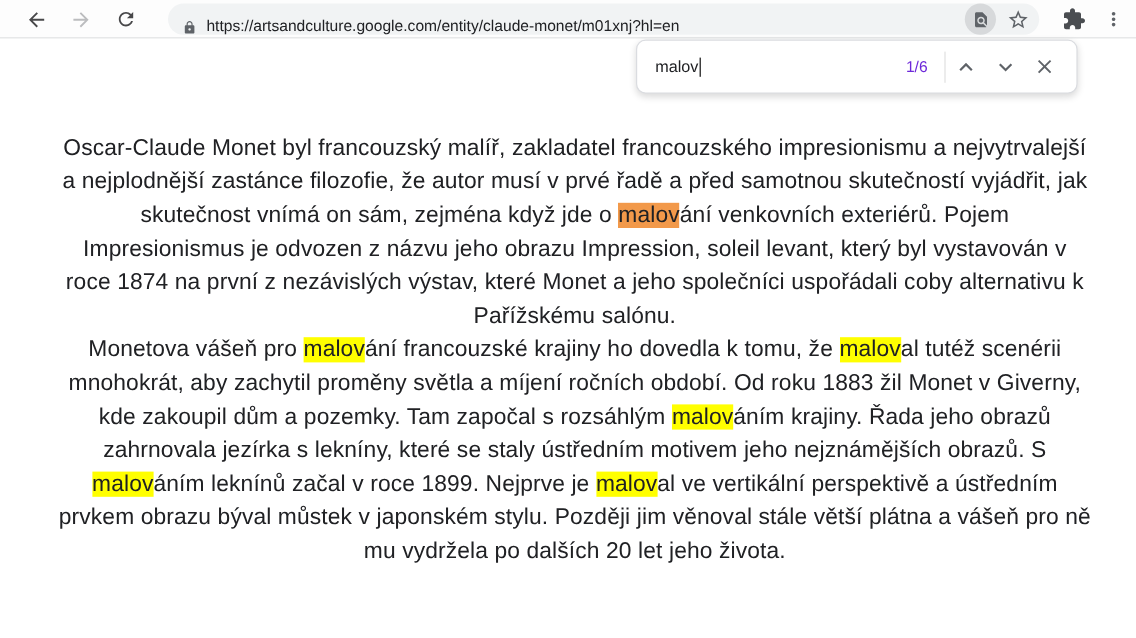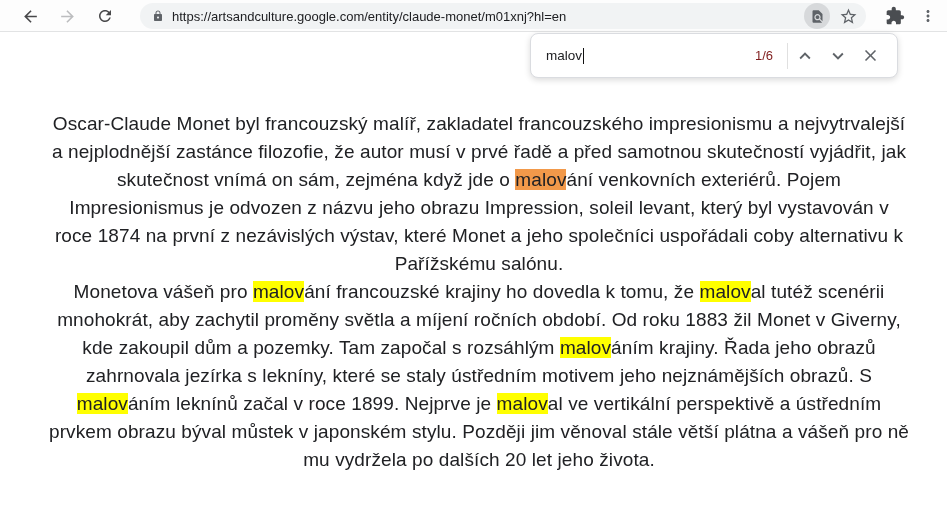--- a/index.html
+++ b/index.html
@@ -8,39 +8,39 @@
   .browser { position: relative; width: 947px; height: 532px; background: #fff; }
 
   
   .toolbar { position: absolute; top: 0; left: 0; width: 947px; height: 32px;
     background: #fdfdfd; border-bottom: 1px solid #e2e3e4; }
   .nav-btn { position: absolute; top: 4px; width: 24px; height: 24px; border: none;
     background: transparent; display: flex; align-items: center; justify-content: center;
     color: #48484a; cursor: pointer; }
   .nav-btn.disabled { color: #bcbdbf; }
   .omnibox { position: absolute; left: 140px; top: 3px; width: 726px; height: 26px;
-    background: #f1f3f4; border-radius: 13px; display: flex; align-items: center;
+    background: #f1f3f4; border-radius: 13px; display: flex; align-items: flex-end;
     padding: 0 6px 0 12px; }
   .omnibox .url { font-size: 13px; color: #202124; margin-left: 8px; white-space: nowrap; }
   .omni-right { margin-left: auto; display: flex; align-items: center; gap: 6px; }
   .circle-btn { width: 26px; height: 26px; border-radius: 50%; background: #d7d9db;
     border: none; display: flex; align-items: center; justify-content: center;
     color: #5f6368; cursor: pointer; }
   .icon-btn { border: none; background: transparent; display: flex; align-items: center;
     justify-content: center; color: #5f6368; cursor: pointer; }
   .tb-right { position: absolute; top: 4px; width: 24px; height: 24px; }
 
   
   .findbar { position: absolute; left: 530px; top: 33px; width: 368px; height: 45px;
     background: #fff; border: 1px solid #dadce0; border-radius: 8px;
     box-shadow: 0 2px 6px rgba(0,0,0,0.15); display: flex; align-items: center;
     padding: 0 10px 0 15px; z-index: 5; }
   .find-input { flex: 1; font-size: 13.5px; color: #202124; display: flex; align-items: center; }
   .caret { display: inline-block; width: 1px; height: 16px; background: #111; margin-left: 1px; }
-  .find-count { font-size: 13px; color: #7f1d1d; margin-right: 14px; margin-left: 24px; }
+  .find-count { font-size: 13px; color: #6d28d9; margin-right: 14px; margin-left: 24px; }
   .find-divider { width: 1px; height: 26px; background: #e0e0e0; }
   .find-btn { width: 33px; height: 33px; border: none; background: transparent;
     display: flex; align-items: center; justify-content: center; color: #5f6368; cursor: pointer; }
 
   
   .page { position: absolute; left: 48px; top: 110px; width: 862px; }
   .page p { font-size: 19px; line-height: 28px; color: var(--text-color, #202124);
     letter-spacing: 0.1px; text-align: center; }
   .hl-active { background: var(--hl-active, #F2994A); }
   .hl-match  { background: var(--hl-match, #FFFF00); }

